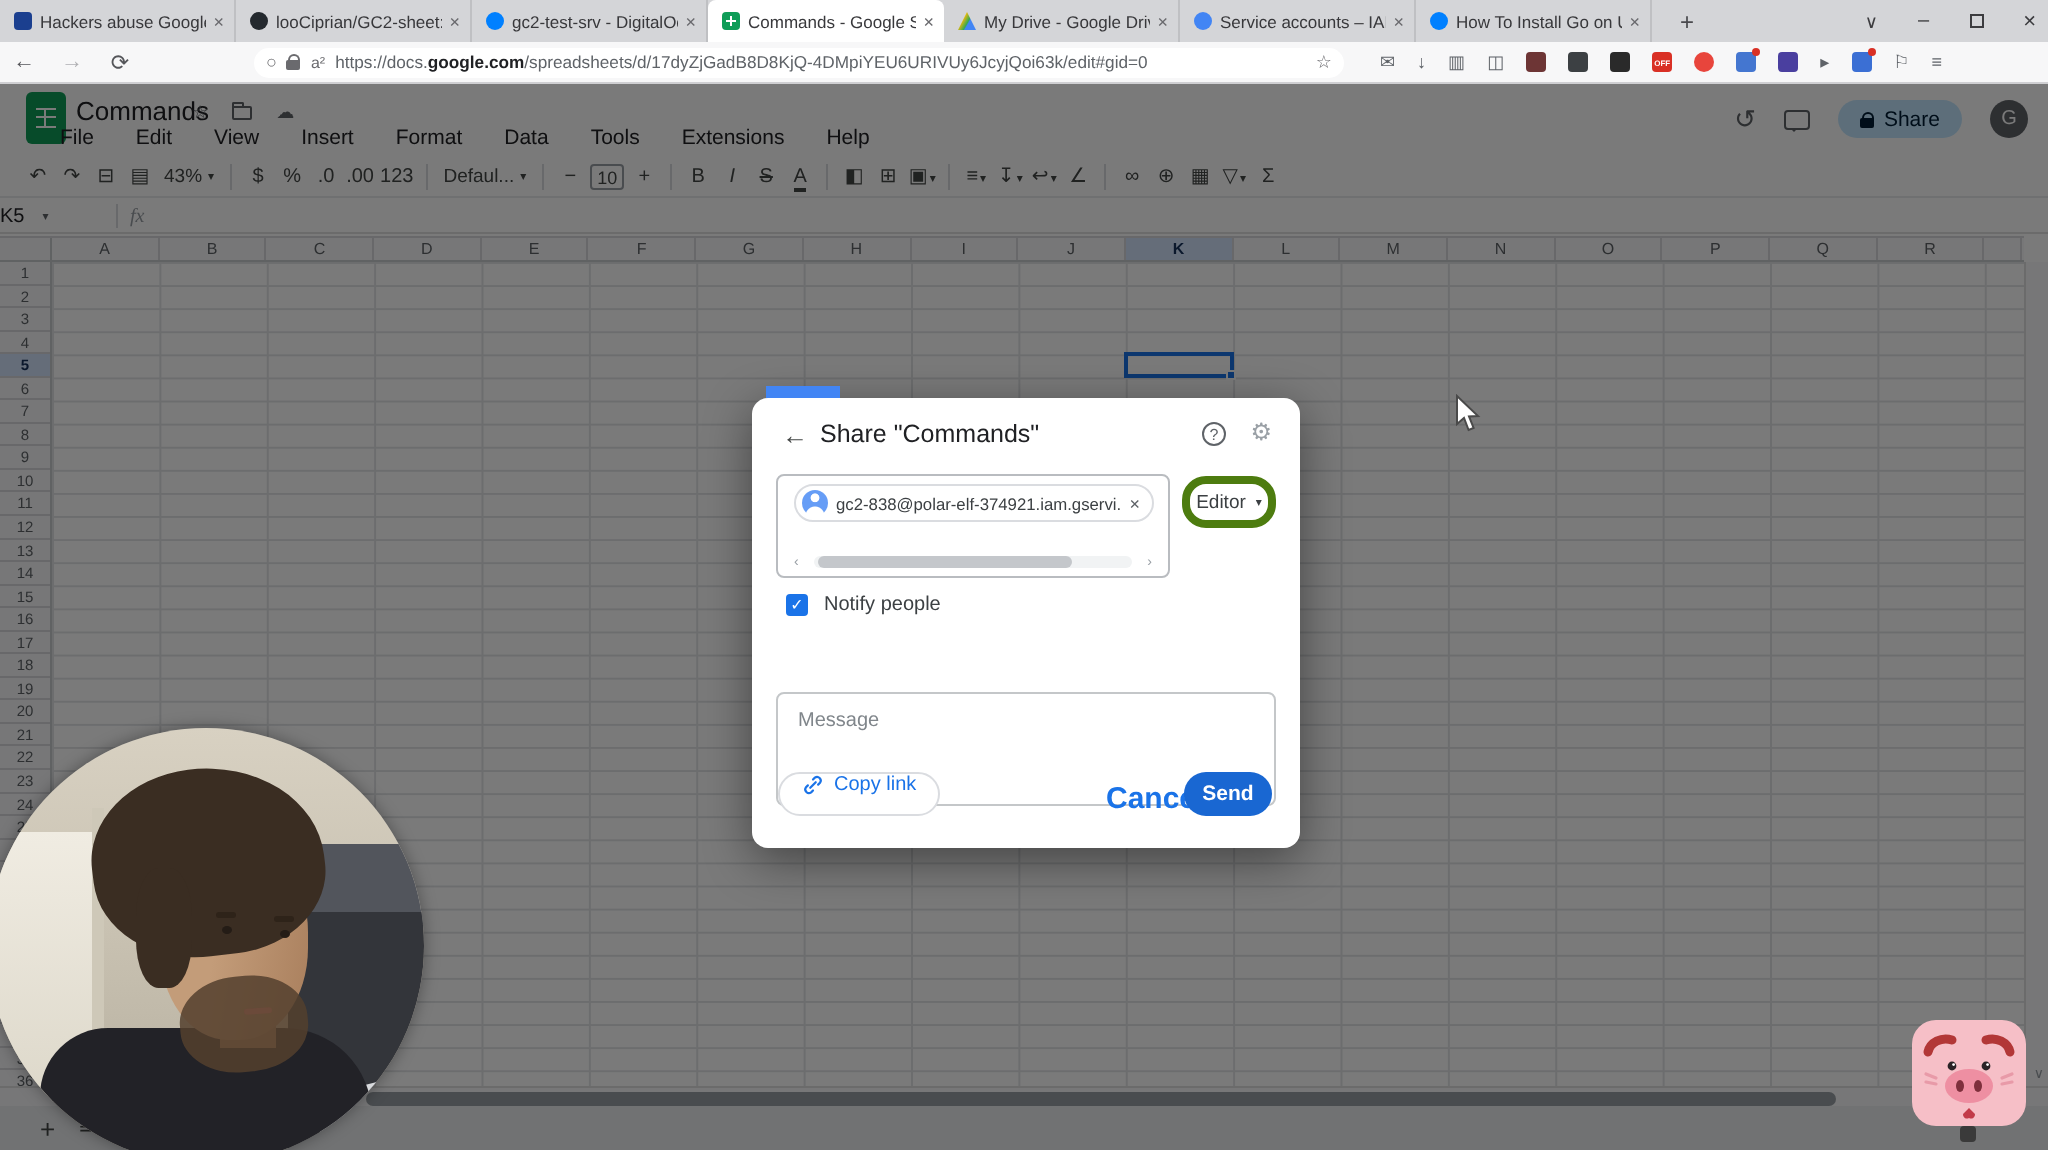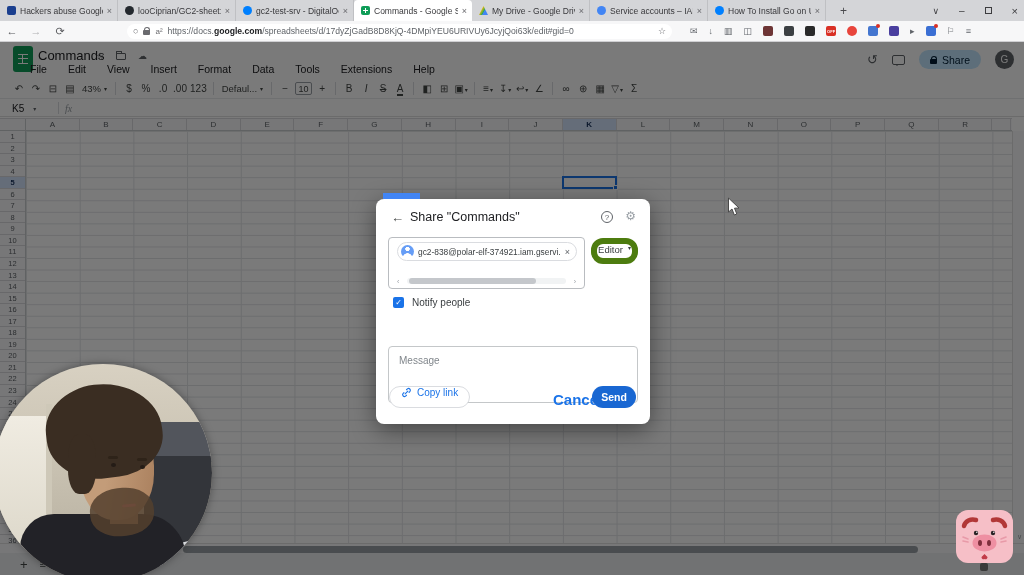--- a/index.html
+++ b/index.html
@@ -64,21 +64,21 @@
   #avatar { width:19px; height:19px; border-radius:50%; background:#5f6368; color:#fff; font-size:10px; display:flex; align-items:center; justify-content:center; }
 
   #toolbar { position:absolute; left:0; top:36px; width:100%; height:21px; border-bottom:1px solid #e8eaed; display:flex; align-items:center; gap:3px; padding-left:12px; color:#444746; }
   .tbtn { min-width:14px; text-align:center; font-size:10px; }
   .tsel { font-size:9.5px; padding:0 2px; display:inline-flex; align-items:center; gap:2px; }
   .tbox { border:1px solid #9aa0a6; border-radius:2px; font-size:9px; width:17px; height:13px; line-height:12px; }
   .tarrow { font-size:6px; margin-left:1px; }
   .tdiv { width:1px; height:13px; background:#dadce0; margin:0 3px; }
 
   #formula-bar { position:absolute; left:0; top:58px; width:100%; height:17px; border-bottom:1px solid #e0e0e0; display:flex; align-items:center; font-size:10px; color:#202124; }
-  #name-box { width:52px; padding-left:12px; display:flex; align-items:center; gap:8px; }
+  #name-box { width:52px; display:flex; align-items:center; gap:8px; }
   #name-box .tarrow { font-size:6px; color:#5f6368; }
   #fbar-div { width:1px; height:12px; background:#dadce0; margin:0 6px; }
   #fx-label { font-style:italic; color:#9aa0a6; font-size:10px; font-family:"Liberation Serif", serif; }
 
   #col-headers { position:absolute; left:0; top:76px; width:1012px; height:13px; display:flex; background:#f8f9fa; border-top:1px solid #d9dadd; border-bottom:1px solid #c9cccf; }
   #corner-box { width:26px; height:100%; border-right:1px solid #c9cccf; background:#f8f9fa; }
   .col-h { width:53.7px; height:100%; border-right:1px solid #d9dadd; font-size:8px; color:#5f6368; text-align:center; line-height:12px; }
   .col-h.sel, .row-h.sel { background:#d3e3fd; color:#17325c; font-weight:bold; }
   .col-h.stub { width:19px; }
 
@@ -112,21 +112,21 @@
   #chip { position:absolute; left:8px; top:4px; height:19px; max-width:180px; display:flex; align-items:center; gap:4px; padding:0 6px 0 3px; border:1px solid #dadce0; border-radius:10px; }
   #chip-avatar { width:13px; height:13px; border-radius:50%; flex:0 0 auto;
       background: radial-gradient(circle at 50% 30%, #fff 0 2px, rgba(255,255,255,0) 2.4px),
                   radial-gradient(circle at 50% 100%, #fff 0 4.5px, rgba(255,255,255,0) 5px), #669df6; }
   #chip-label { font-size:8.4px; color:#3c4043; white-space:nowrap; overflow:hidden; }
   #chip-close { font-size:9px; color:#5f6368; flex:0 0 auto; }
   #chipbox-scroll { position:absolute; left:18px; right:18px; bottom:4px; height:6px; background:#f1f3f4; border-radius:3px; }
   #chipbox-thumb { position:absolute; left:2px; top:0; width:80%; height:6px; border-radius:3px; background:#c4c7cb; }
   .sc-arrow { position:absolute; bottom:3px; font-size:7px; color:#9aa0a6; }
   #sc-left { left:8px; } #sc-right { right:8px; }
-  #role-select { position:absolute; left:215px; top:39px; width:47px; height:26px; border:6px solid #4d7c0f; border-radius:12px; display:flex; align-items:flex-start; justify-content:center; gap:4px; font-size:9.5px; color:#3c4043; }
+  #role-select { position:absolute; left:215px; top:39px; width:47px; height:26px; border:4px solid #4d7c0f; border-radius:12px; display:flex; align-items:center; justify-content:center; gap:4px; font-size:9.5px; color:#3c4043; }
   #role-select .tarrow { font-size:6px; }
   #notify-row { position:absolute; left:17px; top:98px; display:flex; align-items:center; gap:8px; }
   #notify-check { width:11px; height:11px; background:#1a73e8; border-radius:2px; color:#fff; font-size:8px; text-align:center; line-height:11px; }
   #notify-label { font-size:10px; color:#3c4043; }
   #message-box { position:absolute; left:12px; top:113px; width:250px; height:57px; border:1px solid #c4c7c9; border-radius:4px; resize:none; font-family:"Liberation Sans", sans-serif; font-size:10px; padding:8px 10px; color:#202124; outline:none;margin-top:34px; }
   #message-box::placeholder { color:#80868b; }
   #copylink-btn { position:absolute; left:13px; top:187px; height:22px; padding:0 11px; border:1px solid #dadce0; border-radius:11px; display:flex; align-items:flex-start; gap:5px; font-size:10px; color:#1a73e8; background:#fff; }
   #cancel-btn { position:absolute; left:177px; top:192px; font-size:15px; color:#1a73e8; font-weight:bold; }
   #send-btn { position:absolute; left:216px; top:187px; width:44px; height:22px; border-radius:11px; background:#1967d2; color:#fff; font-size:10.5px; font-weight:bold; display:flex; align-items:center; justify-content:center; }
 

